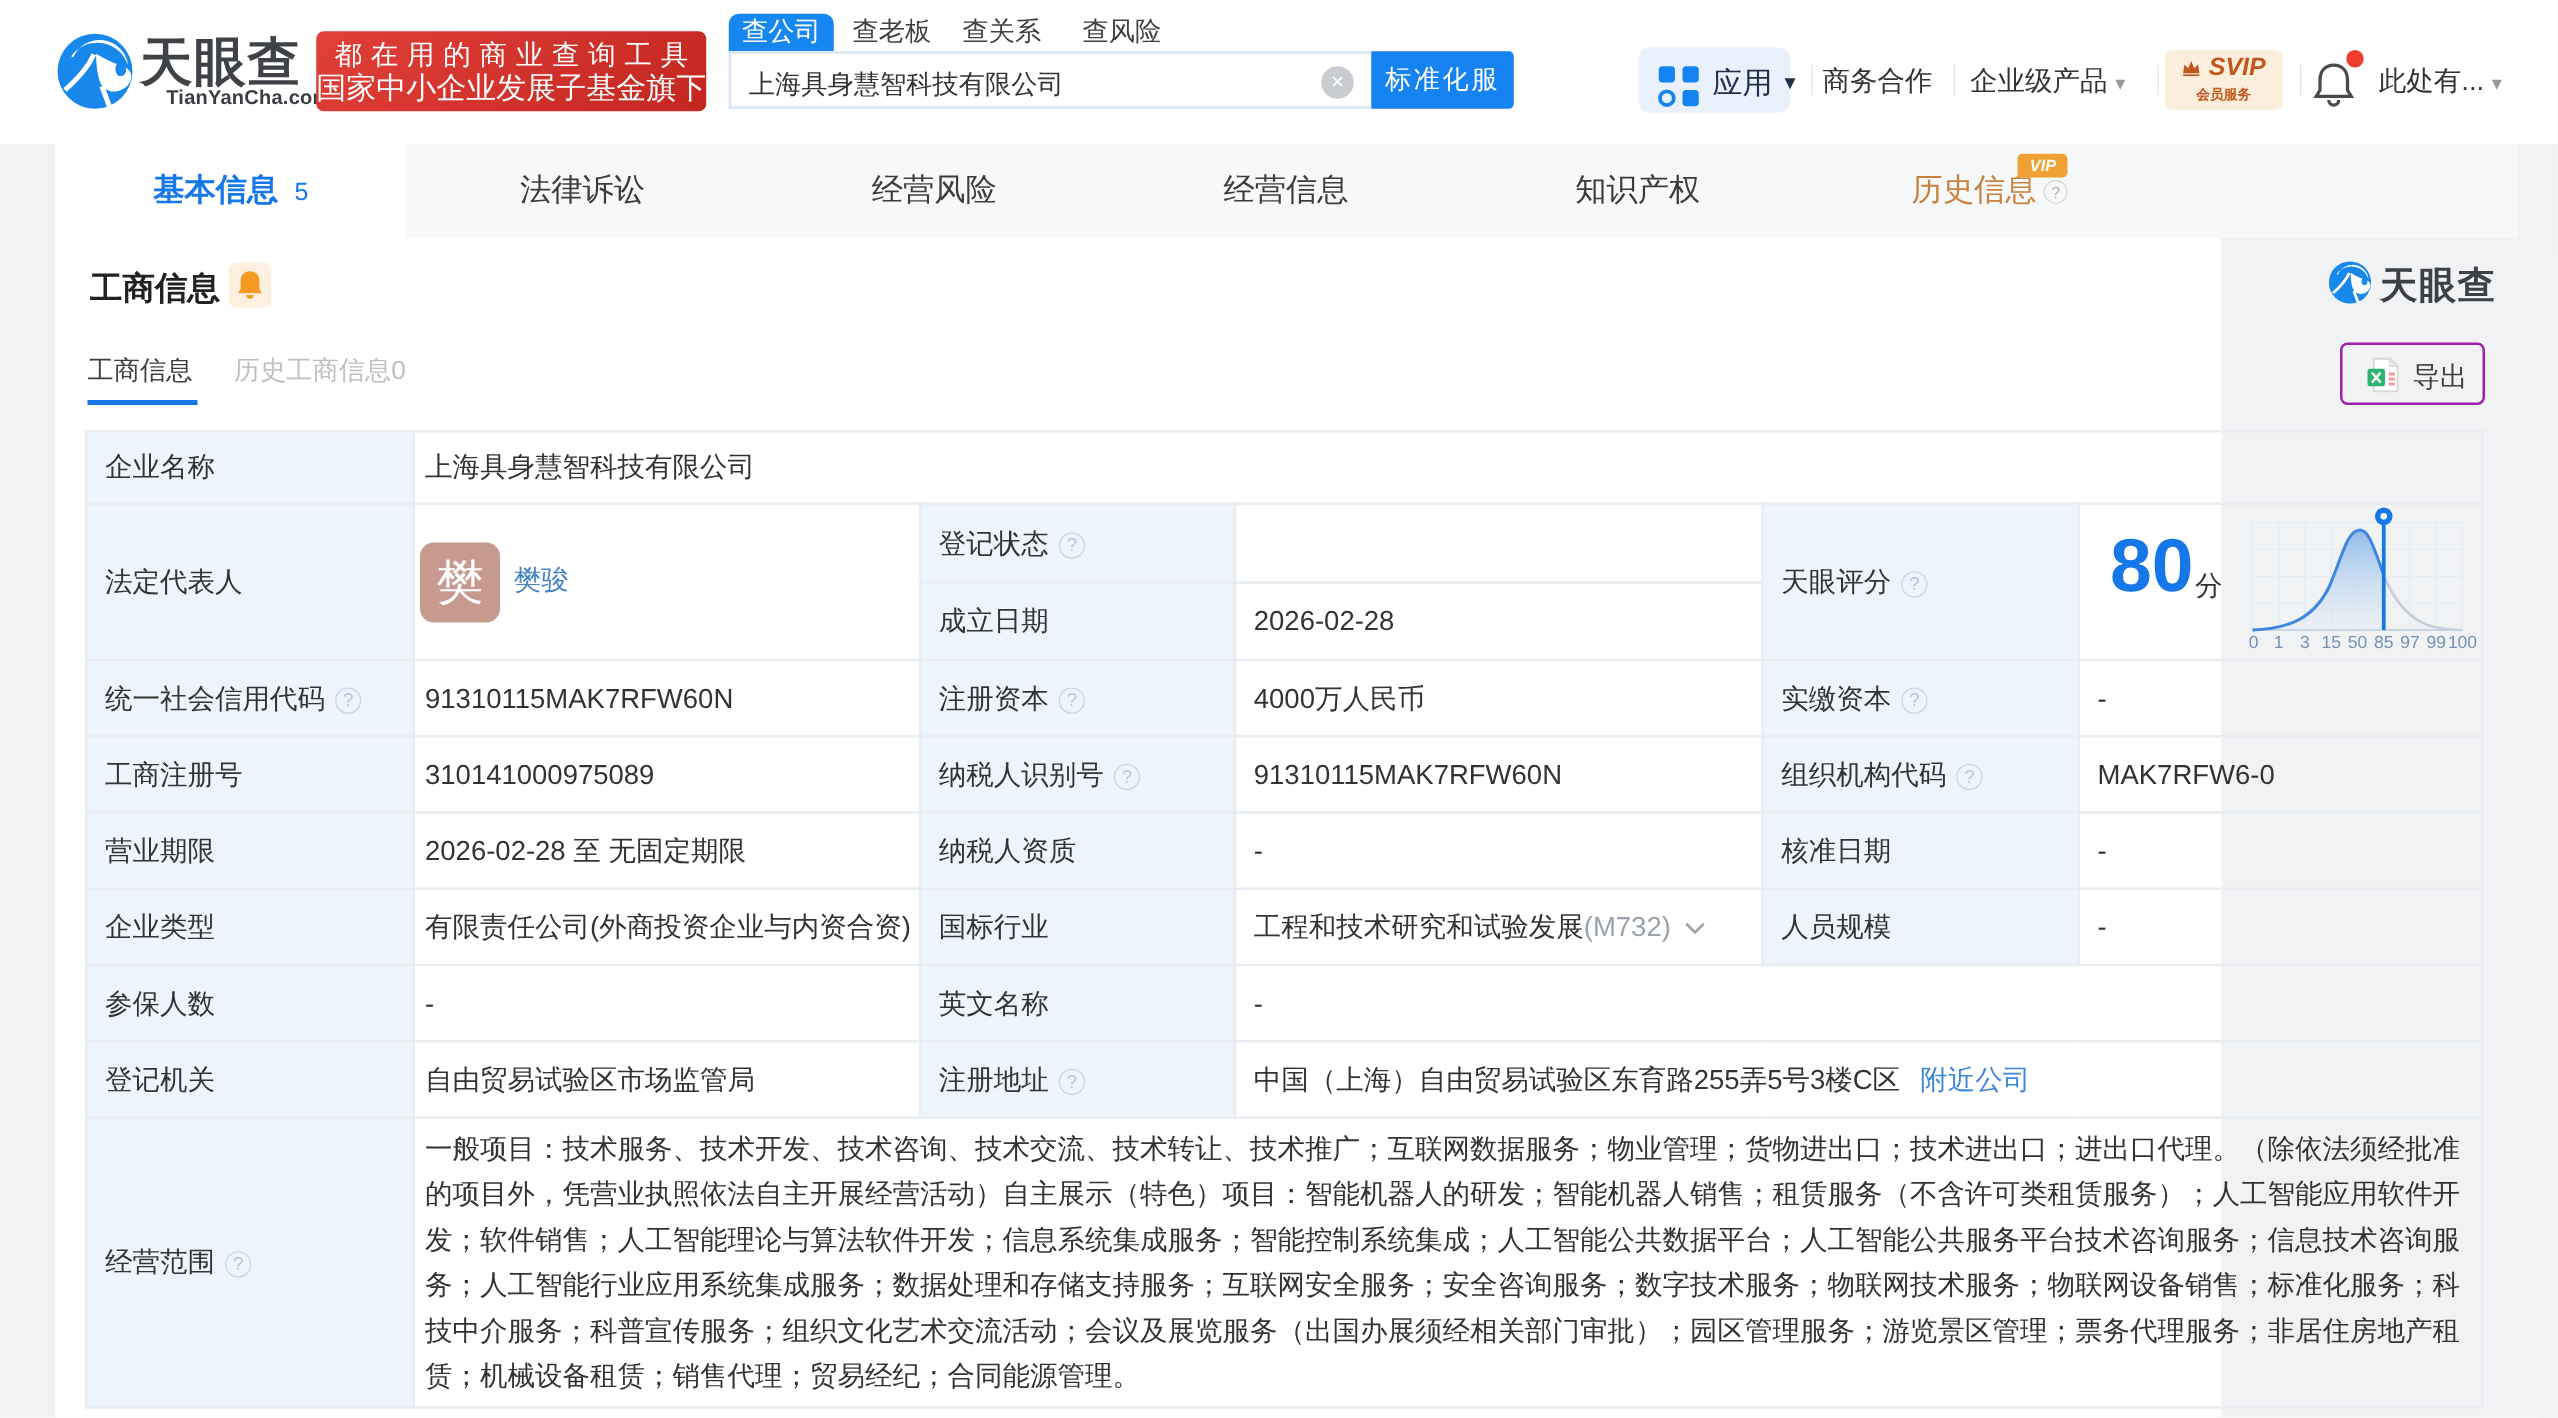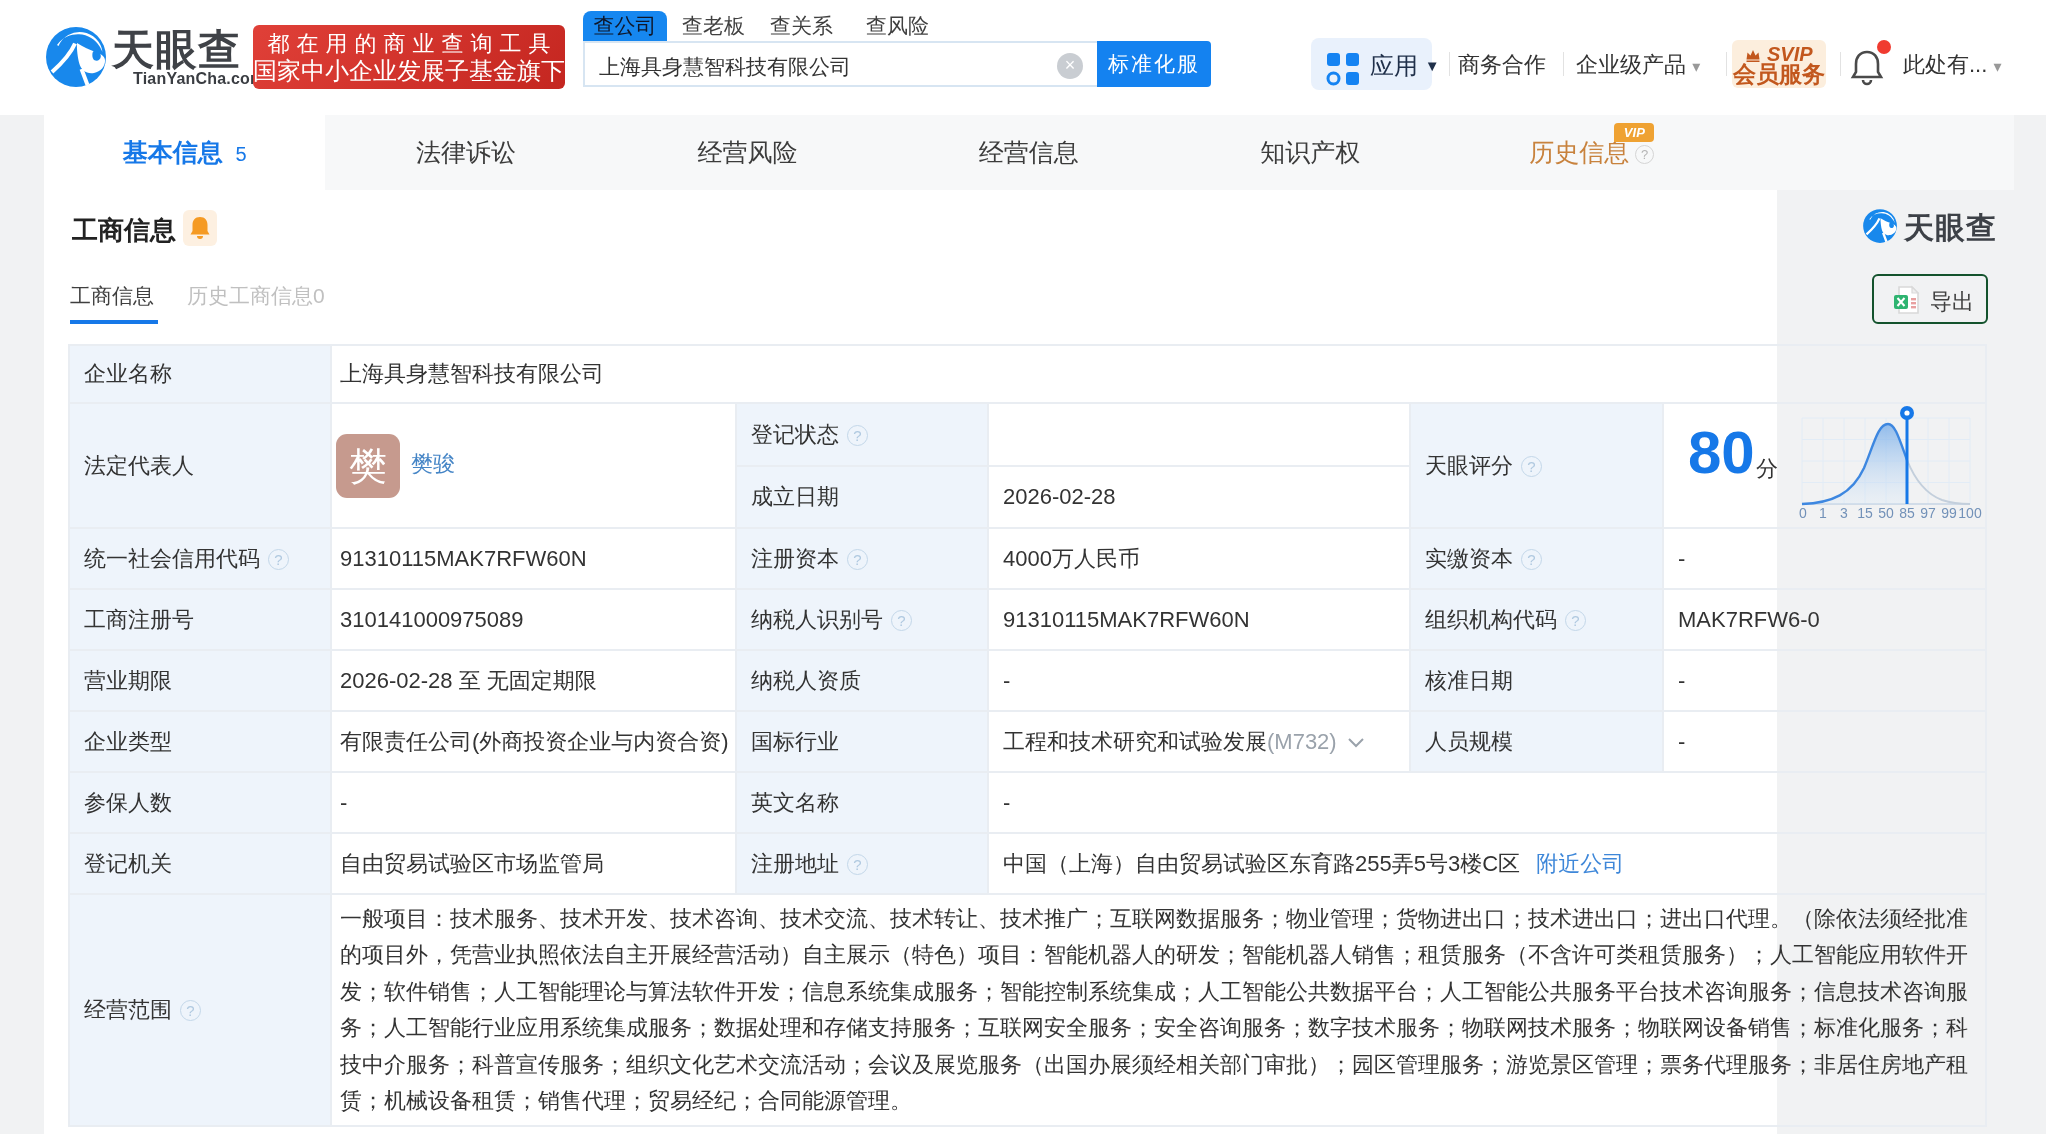--- a/index.html
+++ b/index.html
@@ -6,50 +6,50 @@
 html,body{width:2046px;height:1134px;background:#f1f2f3;font-family:"Liberation Sans",sans-serif;position:relative;overflow:hidden;}
 .abs{position:absolute;}
 
 #header{position:absolute;left:0;top:0;width:2046px;height:115px;background:#fff;}
 #logoTxt{position:absolute;left:112px;top:22px;font-size:42px;font-weight:bold;color:#3f4247;letter-spacing:1px;white-space:nowrap;}
 #logoSub{position:absolute;left:113px;top:70px;font-size:16px;font-weight:bold;color:#3a3d42;letter-spacing:0.2px;white-space:nowrap;margin-left:20px;}
 #redBanner{position:absolute;left:253px;top:25px;width:312px;height:64px;border-radius:6px;background:linear-gradient(135deg,#e04038,#c42620);color:#fff;text-align:center;padding-top:5px;}
 #redBanner .l1{padding-left:7px;font-size:22px;letter-spacing:7px;line-height:27px;white-space:nowrap;}
 #redBanner .l2{font-size:24px;letter-spacing:0px;line-height:27px;white-space:nowrap;}
 .stab{position:absolute;top:11px;height:30px;font-size:21px;color:#404040;line-height:30px;}
-#stabActive{left:583px;width:84px;background:#1687f0;color:#0f172a;text-align:center;border-radius:8px 8px 0 0;}
+#stabActive{left:583px;width:84px;background:#1687f0;color:#ffffff;text-align:center;border-radius:8px 8px 0 0;}
 #searchInput{position:absolute;left:583px;top:41px;width:514px;height:46px;background:#fff;border:2px solid #d7e5f2;border-right:none;}
 #searchInput span{position:absolute;left:14px;top:10px;font-size:21px;color:#333;}
 #clearBtn{position:absolute;left:472px;top:10px;width:26px;height:26px;border-radius:50%;background:#c9cdd2;color:#fff;text-align:center;line-height:25px;font-size:18px;}
 #searchBtn{position:absolute;left:1097px;top:41px;width:114px;height:46px;background:#1482f0;border-radius:0 4px 4px 0;color:#fff;font-size:21px;text-align:center;line-height:46px;letter-spacing:2px;}
 #appBox{position:absolute;left:1311px;top:38px;width:121px;height:52px;background:#e9f1fc;border-radius:8px;}
 #appBox .t{position:absolute;left:59px;top:12px;font-size:24px;color:#20304a;font-weight:500;white-space:nowrap;}
 .hsep{position:absolute;top:52px;width:1px;height:24px;background:#e2e2e2;}
 .hitem{position:absolute;top:50px;font-size:22px;color:#333;}
 #svip{position:absolute;left:1732px;top:40px;width:94px;height:48px;background:#fceedd;border-radius:6px;text-align:center;color:#c2571d;}
 #svip .s1{font-size:20px;font-weight:bold;font-style:italic;line-height:24px;padding-top:2px;}
-#svip .s2{font-size:23px;line-height:20px;font-weight:bold;font-family:Liberation Mono, monospace;}
+#svip .s2{font-size:11px;line-height:20px;font-weight:bold;}
 #redDot{position:absolute;left:1877px;top:40px;width:14px;height:14px;border-radius:50%;background:#f03b30;}
 
 #navbar{position:absolute;left:44px;top:115px;width:1970px;height:75px;background:#f7f8f9;display:flex;}
 #navbar .tab{width:281.4px;text-align:center;line-height:75px;font-size:25px;color:#3c3c3c;position:relative;}
 #navbar .tab.active{background:#fff;color:#1678e8;font-weight:bold;}
 #navbar .tab.active .cnt{font-weight:normal;font-size:20px;margin-left:6px;}
 #navbar .tab.hist{color:#c8823d;}
 
 #card{position:absolute;left:44px;top:190px;width:1733px;height:944px;background:#fff;}
 #secTitle{position:absolute;left:28px;top:23px;font-size:26px;font-weight:bold;color:#222;}
 #bellIco{position:absolute;left:139px;top:20px;width:34px;height:36px;background:#fdf0e1;border-radius:6px;}
 #tycRight{position:absolute;left:1818px;top:18px;height:40px;}
 #tycRight .txt{position:absolute;left:42px;top:0px;font-size:30px;font-weight:bold;color:#3d4147;letter-spacing:1px;white-space:nowrap;}
 #subTabs{position:absolute;left:26px;top:92px;font-size:21px;}
 #subTabs .st1{color:#3f3f3f;}
 #subTabs .st2{color:#c0c0c0;margin-left:33px;}
 #underline{position:absolute;left:26px;top:130px;width:88px;height:4px;background:#1678e8;}
-#exportBtn{position:absolute;left:1828px;top:84px;width:116px;height:50px;border:2px solid #14532d;border-radius:6px;}
+#exportBtn{position:absolute;left:1828px;top:84px;width:116px;height:50px;border:2px solid #a21caf;border-radius:6px;}
 #exportBtn .txt{position:absolute;left:56px;top:11px;font-size:22px;color:#404040;}
 
 #infoTable{position:absolute;left:24px;top:154px;border-collapse:collapse;table-layout:fixed;width:1917px;}
 #infoTable td{border:2px solid #e9edf2;font-size:22px;color:#333;padding:0 8px 0 14px;vertical-align:middle;}
 #infoTable td.lb{background:#eef4fb;}
 #infoTable td.v1{padding-left:8px;}
 .qm{display:inline-block;width:21px;height:21px;border:1.5px solid #c3d7e9;border-radius:50%;color:#b0c9e0;font-size:15px;line-height:19px;text-align:center;margin-left:8px;vertical-align:1px;}
 .gray{color:#9aa2ab;}
 .qmg{display:inline-block;width:19px;height:19px;border:1.5px solid #d5d5d5;border-radius:50%;color:#b5b5b5;font-size:13px;line-height:17px;text-align:center;margin-left:6px;vertical-align:2px;}
 #vipBadge{position:absolute;right:78px;top:8px;width:40px;height:19px;background:#efa233;border-radius:4px 4px 4px 0;color:#fff;font-size:13px;font-weight:bold;font-style:italic;line-height:19px;text-align:center;}

